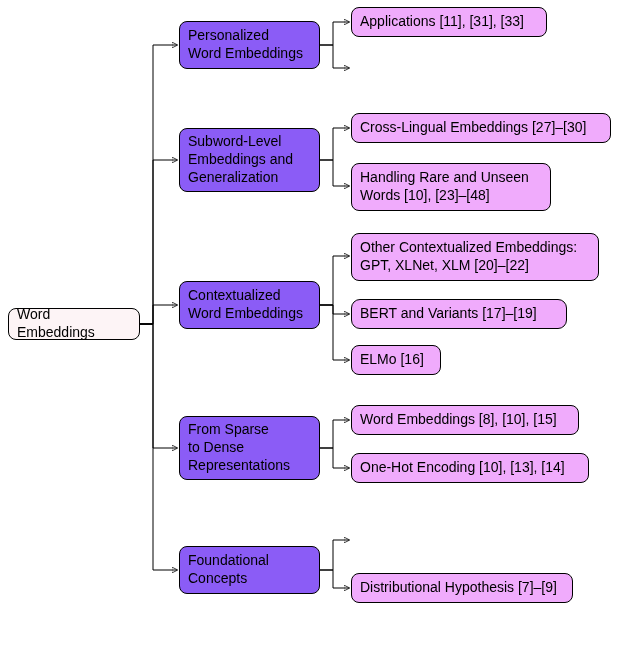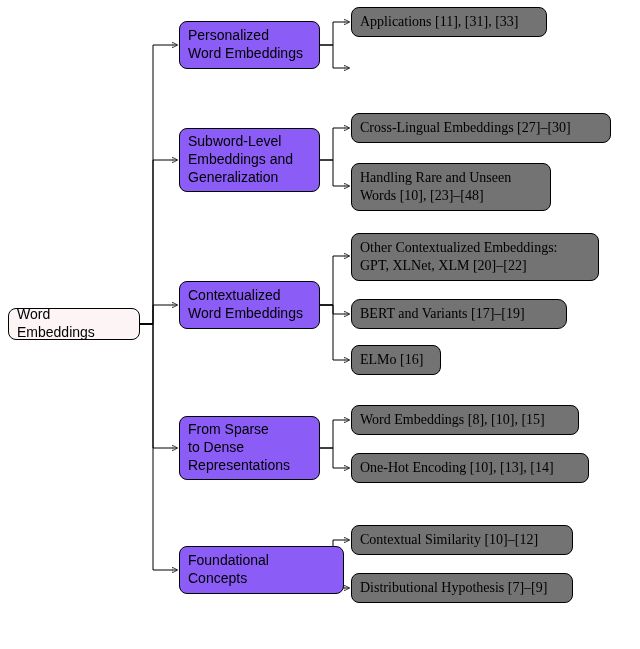--- a/index.html
+++ b/index.html
@@ -25,22 +25,21 @@
     display: flex;
     align-items: center;
   }
   .root {
     background: #fdf4f6;
   }
   .mid {
     background: #8b5cf6;
   }
   .leaf {
-    background: #737373;
-    font-family: Liberation Serif, serif;
+    background: #f0abfc;
   }
   svg.connectors {
     position: absolute;
     left: 0; top: 0;
     width: 640px;
     height: 649px;
     pointer-events: none;
   }
   svg.connectors path {
     fill: none;
@@ -101,17 +100,16 @@
 GPT, XLNet, XLM [20]–[22]</div>
   <div class="node leaf" style="left:351px; top:299px; width:216px; height:30px;border-radius:9px;">BERT and Variants [17]–[19]</div>
   <div class="node leaf" style="left:351px; top:345px; width:90px; height:30px;">ELMo [16]</div>
 
   <div class="node mid" style="left:179px; top:416px; width:141px; height:64px; white-space:pre-line;">From Sparse
 to Dense
 Representations</div>
   <div class="node leaf" style="left:351px; top:405px; width:228px; height:30px;">Word Embeddings [8], [10], [15]</div>
   <div class="node leaf" style="left:351px; top:453px; width:238px; height:30px;text-align:right;">One-Hot Encoding [10], [13], [14]</div>
 
-  <div class="node mid" style="left:179px; top:546px; width:165px; height:48px; white-space:pre-line;">Foundational
+  <div class="node mid" style="left:179px; top:546px; width:141px; height:48px; white-space:pre-line;">Foundational
 Concepts</div>
-  <div class="node leaf" style="left:351px; top:525px; width:222px; height:30px;">Contextual Similarity [10]–[12]</div>
   <div class="node leaf" style="left:351px; top:573px; width:222px; height:30px;">Distributional Hypothesis [7]–[9]</div>
 </div>
 
 </body></html>

